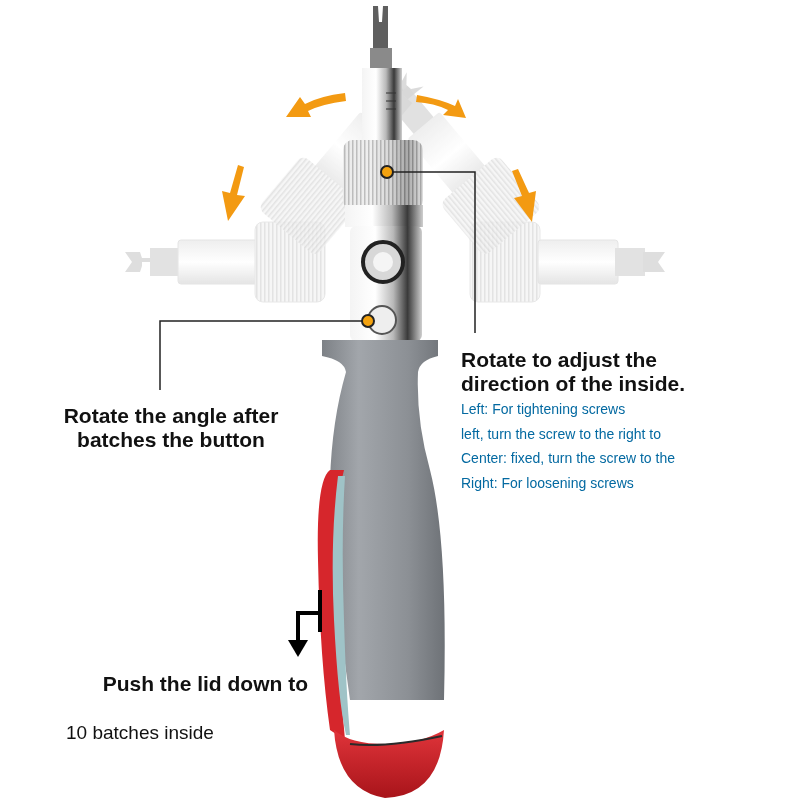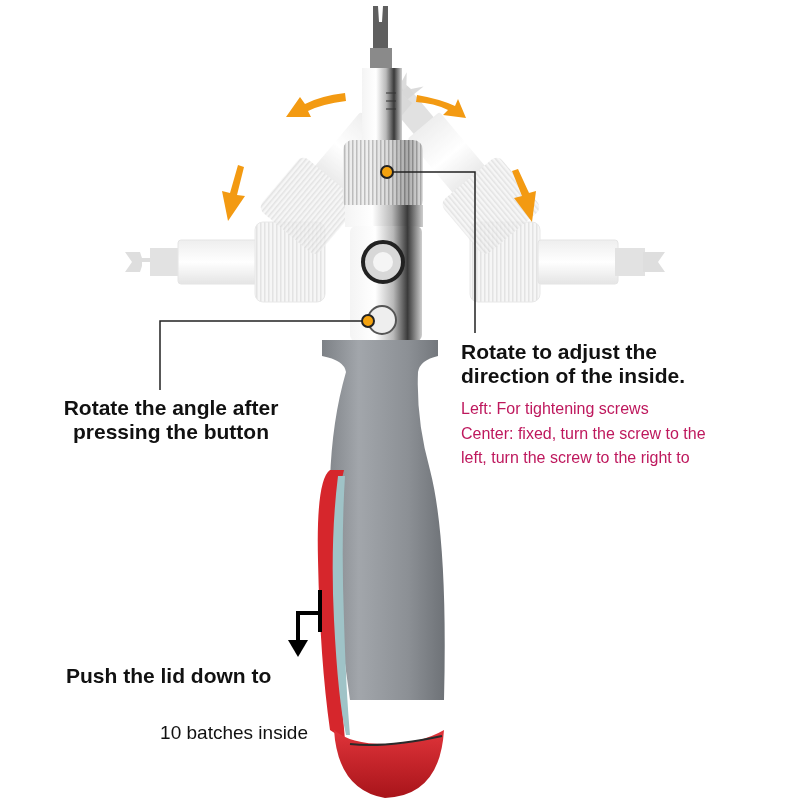--- a/index.html
+++ b/index.html
@@ -1,25 +1,25 @@
 <!DOCTYPE html>
 <html><head>
   <meta charset="utf-8">
   <style>
     html, body { margin:0; padding:0; background:#ffffff; }
     body { width:800px; height:800px; position:relative; overflow:hidden; font-family:"Liberation Sans", sans-serif; color:#111; }
     .abs { position:absolute; }
     .illus { position:absolute; left:0; top:0; width:800px; height:800px; }
-    .heading { font-weight:bold; font-size:21px; line-height:24px; color:#111; }
-    .body-txt { font-size:16px; line-height:24.5px; color:#be185d; }
+    .heading { font-weight:bold; font-size:21px; line-height:24px; color:#111;margin-top:8px; }
+    .body-txt { font-size:14px; line-height:24.5px; color:#0369a1; }
     #label-rotate { left:461px; top:340px; width:330px; }
     #label-rotate-desc { left:461px; top:397px; width:335px; }
     #label-button { left:36px; top:396px; width:270px; text-align:center; }
-    #label-lid { left:66px; top:664px; width:242px; }
-    #label-lid-sub { left:66px; top:720px; width:242px; text-align:right; font-size:19px; line-height:26px; }
+    #label-lid { left:66px; top:664px; width:242px; text-align:right; }
+    #label-lid-sub { left:66px; top:720px; width:242px; text-align:left; font-size:19px; line-height:26px; }
     .line { display:block; }
   </style>
 </head>
 <body>
 
 <svg class="illus" viewBox="0 0 800 800" xmlns="http://www.w3.org/2000/svg">
   <defs>
     <linearGradient id="chrome" x1="0" x2="1" y1="0" y2="0">
       <stop offset="0" stop-color="#f4f4f4"></stop>
       <stop offset="0.35" stop-color="#ffffff"></stop>
@@ -143,23 +143,24 @@
     <polygon points="288,640 308,640 298,657"></polygon>
   </g>
 </svg>
 
 <div id="label-rotate" class="abs heading">
   <span class="line">Rotate to adjust the</span>
   <span class="line">direction of the inside.</span>
 </div>
 <div id="label-rotate-desc" class="abs body-txt">
   <span class="line">Left: For tightening screws</span>
+  <span class="line">left, turn the screw to the right to</span>
   <span class="line">Center: fixed, turn the screw to the</span>
-  <span class="line">left, turn the screw to the right to</span>
+  <span class="line">Right: For loosening screws</span>
 </div>
 <div id="label-button" class="abs heading">
   <span class="line">Rotate the angle after</span>
-  <span class="line">pressing the button</span>
+  <span class="line">batches the button</span>
 </div>
 <div id="label-lid" class="abs heading">
   <span class="line">Push the lid down to</span>
 </div>
 <div id="label-lid-sub" class="abs">10 batches inside</div>
 
 </body></html>

